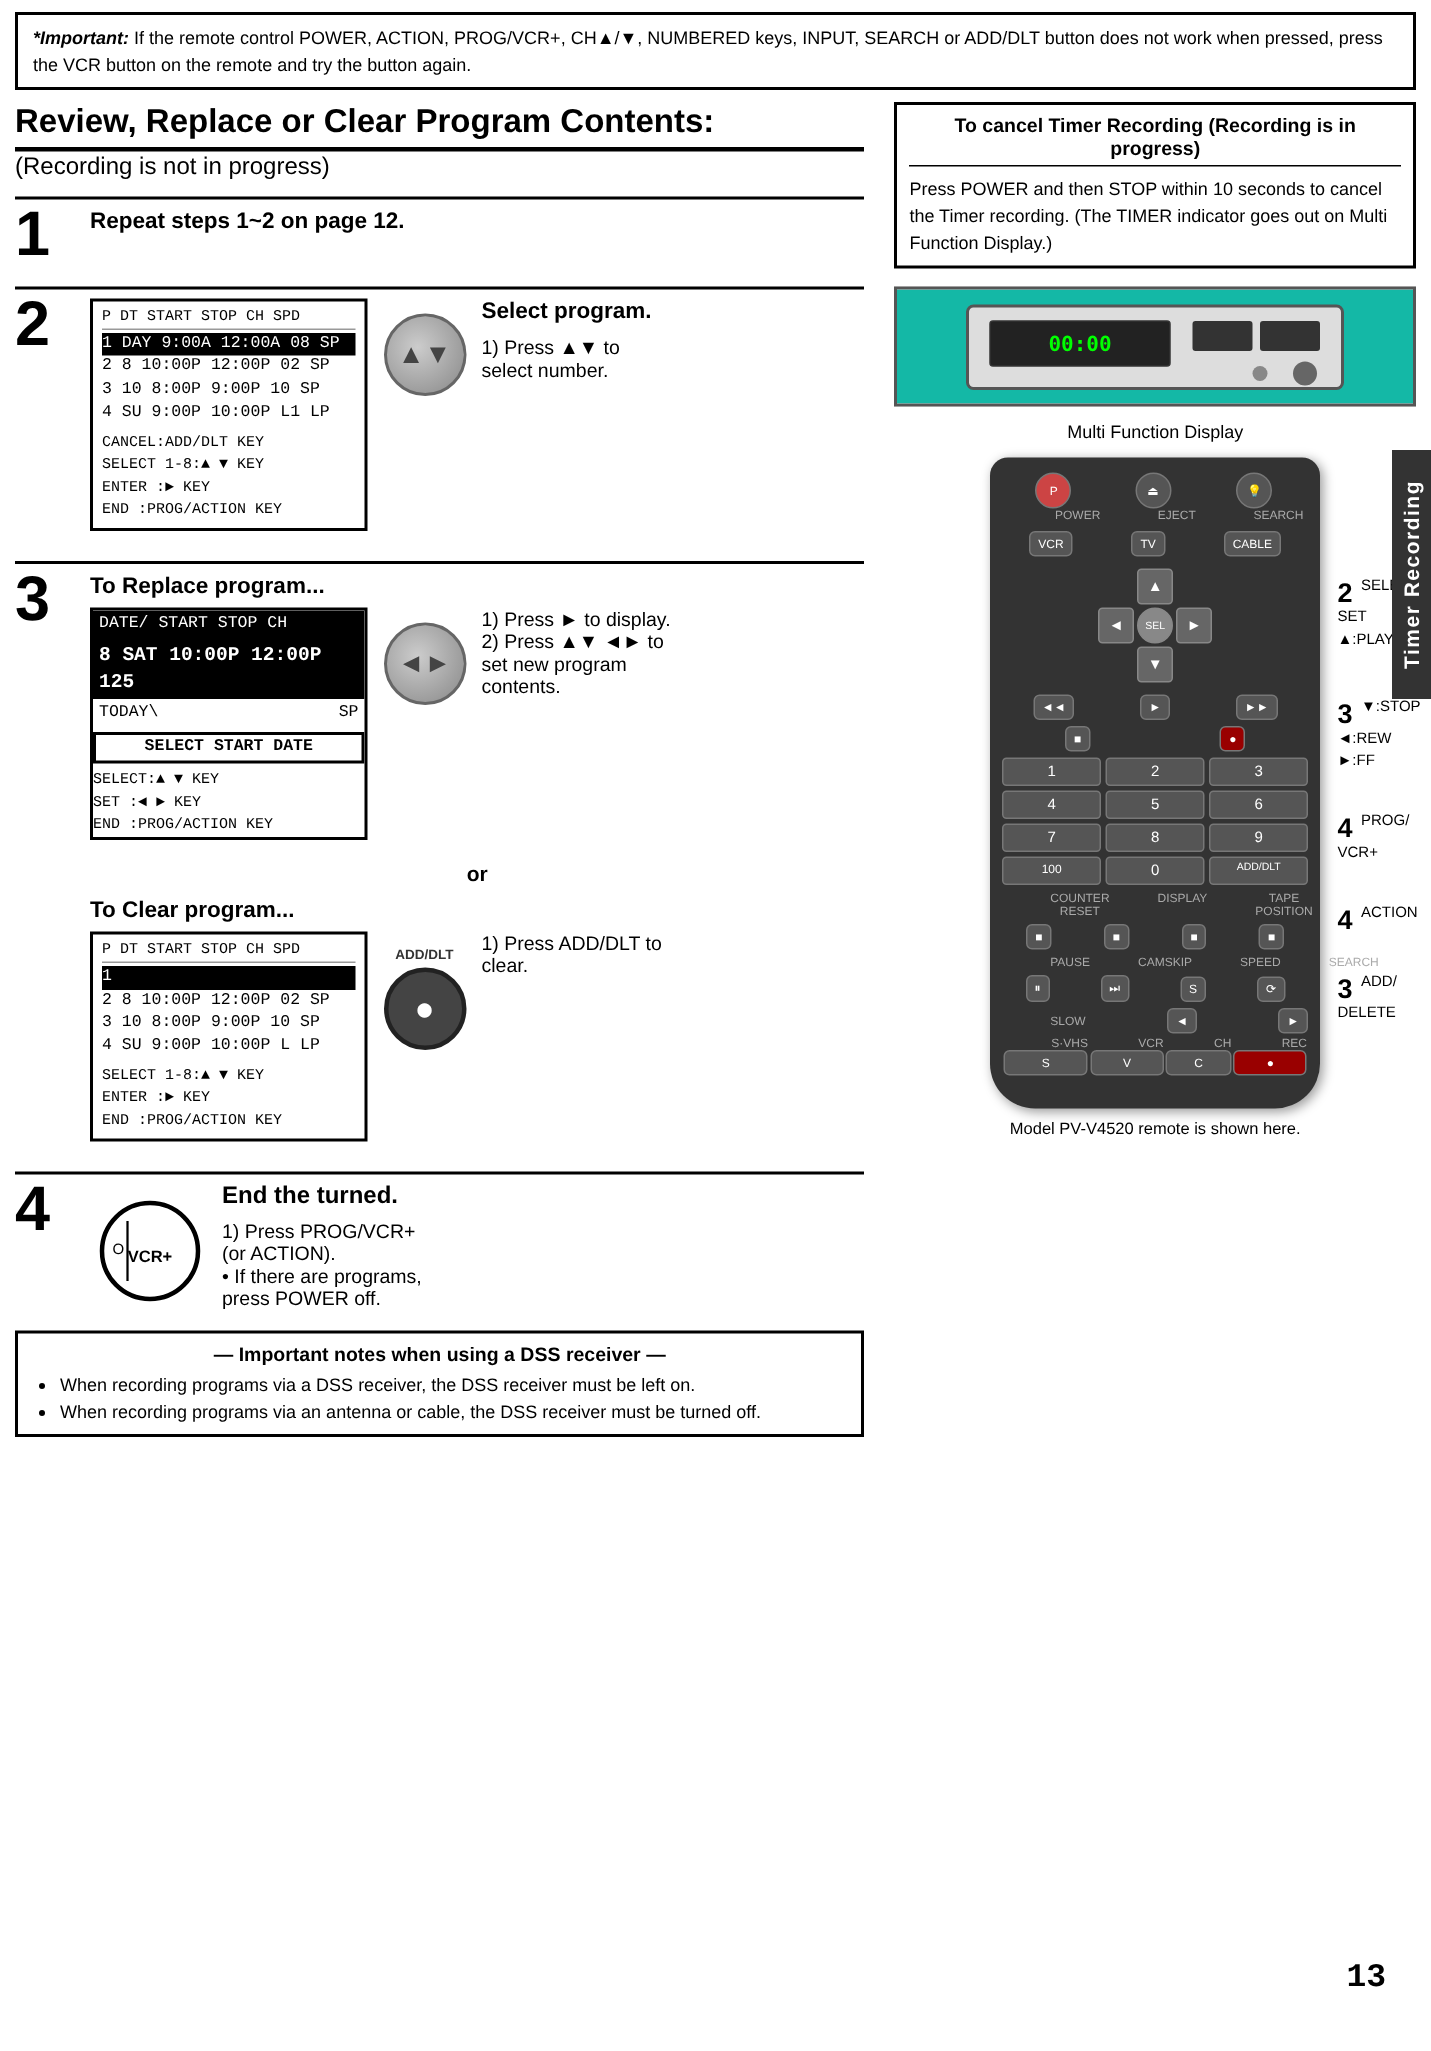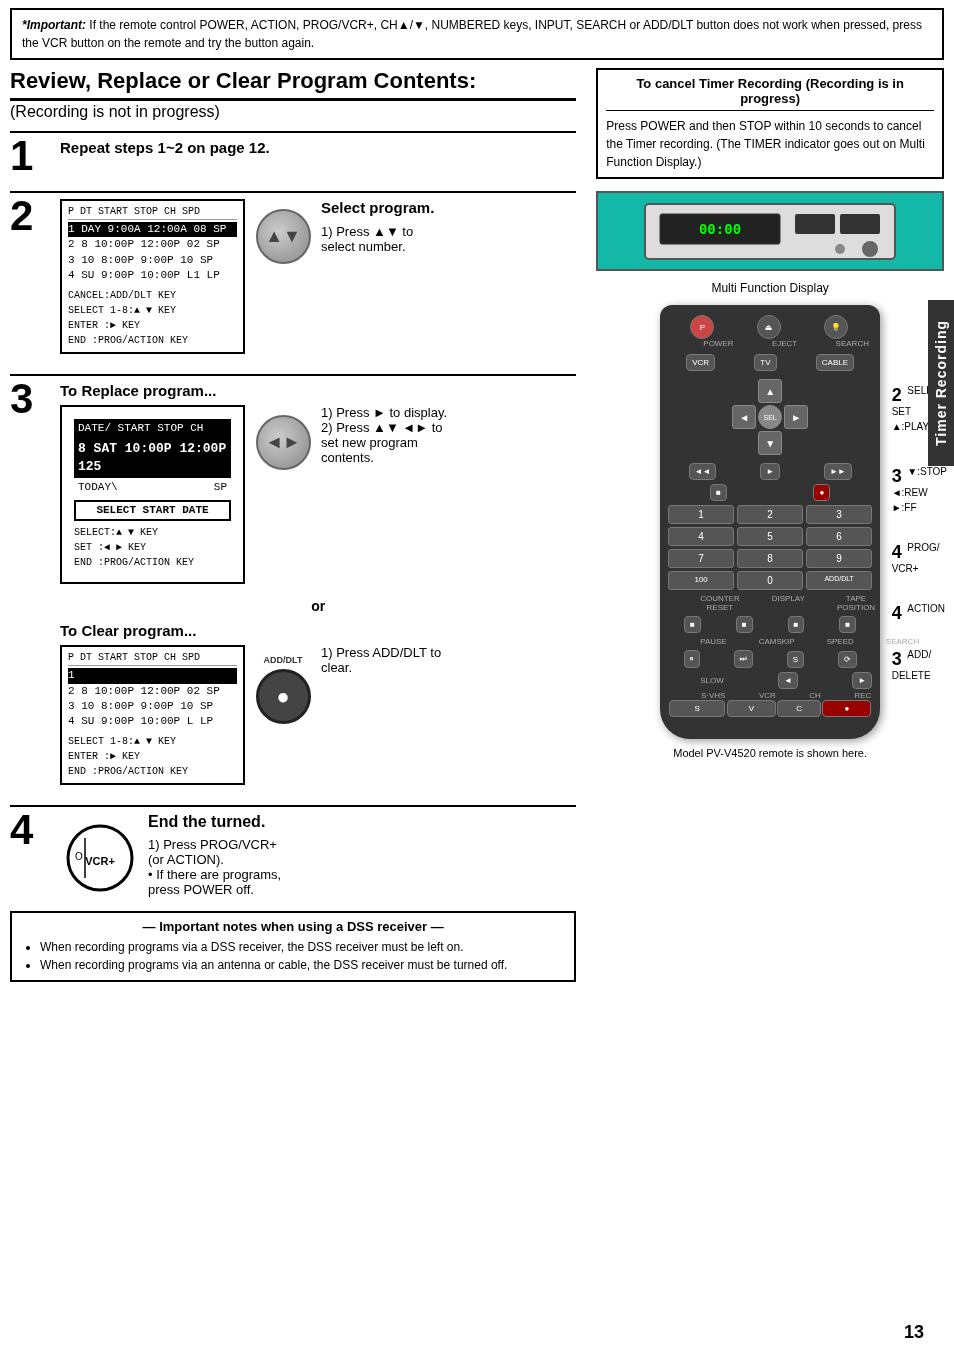--- a/index.html
+++ b/index.html
@@ -334,24 +334,25 @@
       color: #fff;
       padding: 20px 5px;
       font-size: 14px;
       font-weight: bold;
       letter-spacing: 1px;
     }
 
     
     .page-number {
       position: absolute;
-      bottom: 24px;
+      bottom: 36px;
       right: 30px;
-      font-size: 18px;
-      font-weight: bold;
+      font-size: 22px;
+      font-weight: bold;
+      font-family: Liberation Mono, monospace;
     }
 
     .step-inner-layout {
       display: flex;
       gap: 8px;
       align-items: flex-start;
     }
     .step-screen-col { width: 185px; flex-shrink: 0; }
     .step-icon-col { width: 60px; flex-shrink: 0; display: flex; align-items: center; justify-content: center; padding-top: 10px; }
     .step-text-col { flex: 1; }
@@ -408,21 +409,21 @@
       </div>
     </div>
 
     <div class="step-container">
       <div class="step-number">3</div>
       <div class="step-content">
 
         <div class="step-title">To Replace program...</div>
         <div class="step-inner-layout">
           <div class="step-screen-col">
-            <div class="screen-box" style="padding:12px; overflow:hidden;">
+            <div class="screen-box" style="padding:0; overflow:hidden;">
               <div class="step3-screen-header">DATE/ START  STOP  CH</div>
               <div class="step3-screen-highlighted">8 SAT 10:00P 12:00P 125</div>
               <div style="display:flex; justify-content:space-between; padding:2px 4px;">
                 <span>TODAY\</span>
                 <span>SP</span>
               </div>
               <div class="select-date-bar">SELECT START DATE</div>
               <div class="instructions">
                 <div>SELECT:▲ ▼ KEY</div>
                 <div>SET    :◄ ► KEY</div>

